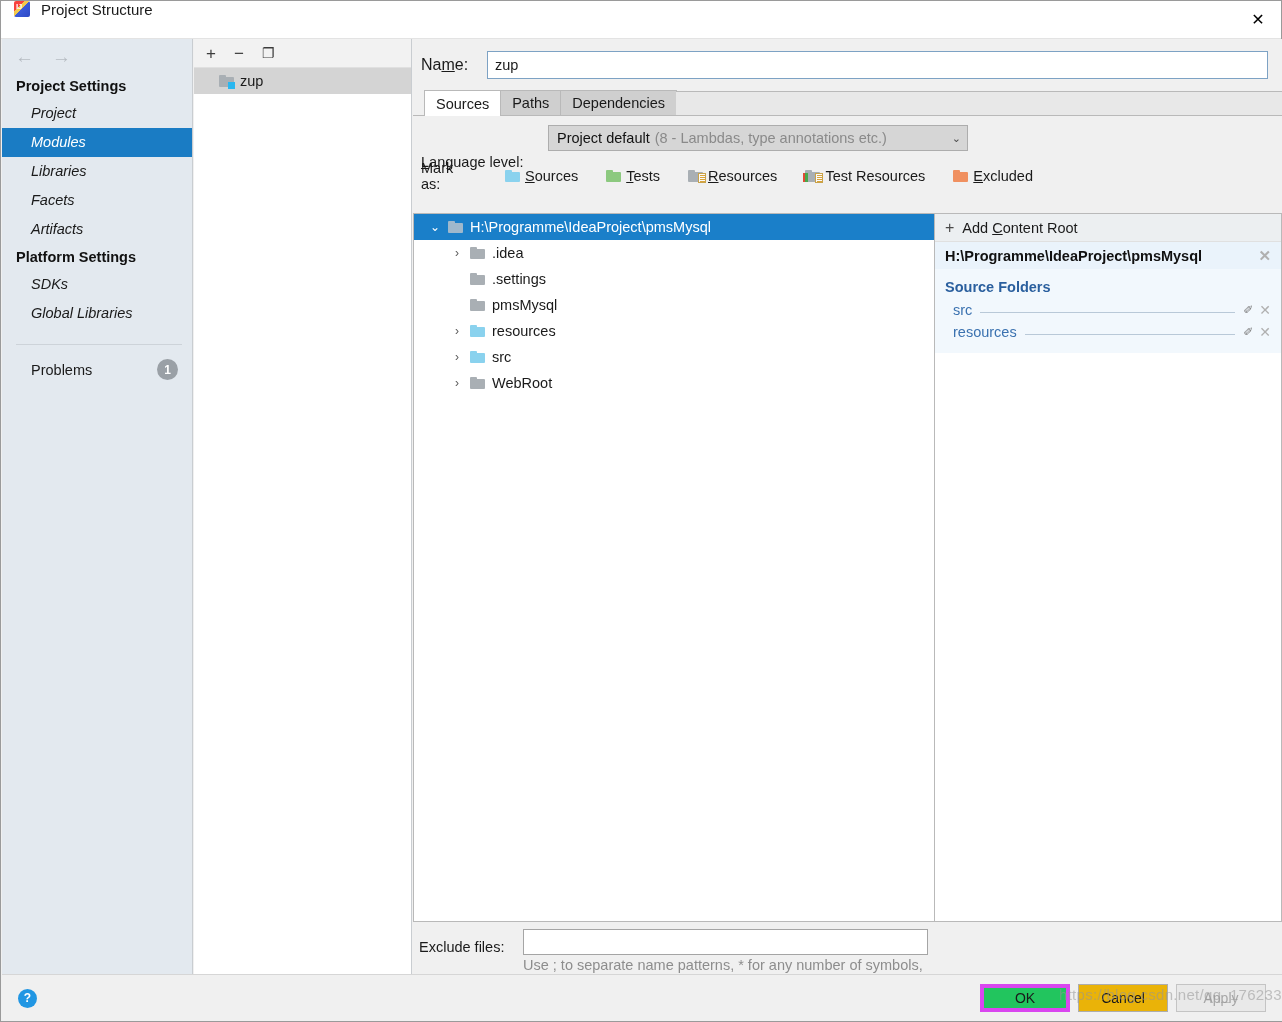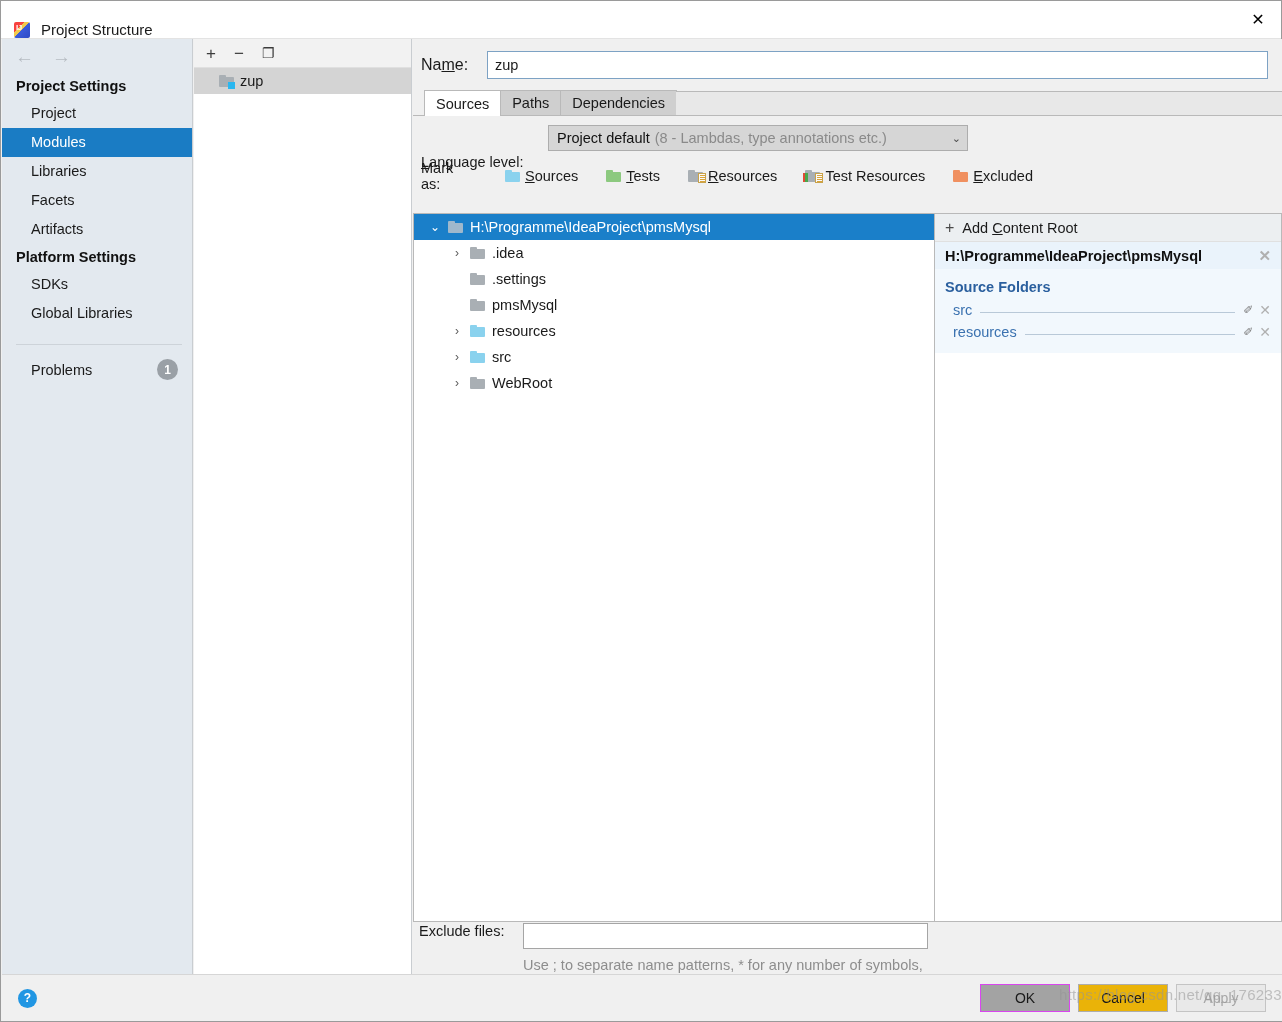--- a/index.html
+++ b/index.html
@@ -18,21 +18,21 @@
     background: #f0f0f0;
     border: 1px solid #9a9a9a;
   }
 
   
   .titlebar {
     position: absolute; left: 0; top: 0;
     width: 1280px; height: 38px;
     background: #ffffff;
     border-bottom: 1px solid #e3e3e3;
-    display: flex; align-items: flex-end;
+    display: flex; align-items: flex-start;
   }
   .title-icon {
     width: 16px; height: 16px;
     margin-left: 13px; margin-right: 11px;
     position: relative;
     border-radius: 2px;
     background: linear-gradient(135deg,#f8423e 0%,#f8423e 34%,#f2c94c 34%,#f2c94c 48%,#3b5bdb 48%,#2d49c4 100%);
     overflow: hidden;
   }
   .title-icon::after {
@@ -62,21 +62,21 @@
     padding-left: 13px; gap: 18px;
   }
   .nav-arrow { color: #b6bcc2; font-size: 19px; line-height: 1; }
   .side-group {
     font-weight: bold; font-size: 14.5px;
     padding: 5px 0 5px 14px; color: #111;
   }
   .side-item {
     padding: 5px 0 10px 29px;
     font-size: 14.5px; color: #1a1a1a;
-    height: 29px; line-height: 19px;
+    height: 29px; line-height: 19px; font-style: italic;
   }
   .side-item.selected { background: #1a7cc4; color: #ffffff; }
   .side-sep {
     margin: 16px 10px 10px 14px;
     border-top: 1px solid #cdd3d9;
   }
   .side-problems {
     display: flex; align-items: center;
     padding: 5px 14px 5px 29px;
     height: 29px;
@@ -291,21 +291,21 @@
   }
   .pencil { color: #7a7a7a; font-size: 12px; transform: rotate(0deg); }
   .src-row .x-icon { font-size: 14px; }
 
   
   .exclude {
     position: absolute; left: 0; top: 884px;
     width: 869px; height: 89px;
     padding-left: 6px;
   }
-  .ex-row { display: flex; align-items: flex-start; height: 32px; }
+  .ex-row { display: flex; align-items: flex-end; height: 32px; }
   .ex-label { width: 104px; font-size: 14.5px; }
   .ex-input {
     width: 405px; height: 26px;
     background: #fff; border: 1px solid #a5a5a5;
     padding: 0 6px; font-size: 14.5px;
     font-family: "Liberation Sans", sans-serif; outline: none;
   }
   .ex-hint {
     margin-left: 104px; width: 400px;
     color: #8d8d8d; font-size: 14.5px; line-height: 21px;
@@ -326,21 +326,21 @@
     font-size: 12px; font-weight: bold;
     display: flex; align-items: center; justify-content: center;
   }
   .btns { margin-left: auto; margin-right: 16px; display: flex; gap: 8px; }
   .btn {
     width: 90px; height: 28px;
     display: flex; align-items: center; justify-content: center;
     font-size: 14px; background: #eab308;
     border: 1px solid #adadad; color: #1a1a1a;
   }
-  .btn.default { border: 1px solid #d946ef; background: #a3a3a3; }
+  .btn.default { border: 4px solid #d946ef; background: #22c55e; }
   .btn.disabled { color: #a6a6a6; background: #e9e9e9; border-color: #c4c4c4; }
 
   .watermark {
     position: absolute; left: 1058px; top: 985px;
     font-size: 15px; color: rgba(150,150,150,0.55);
     letter-spacing: 0.3px; pointer-events: none;
     font-family: "Liberation Sans", sans-serif;
   }
 </style>
 </head>

